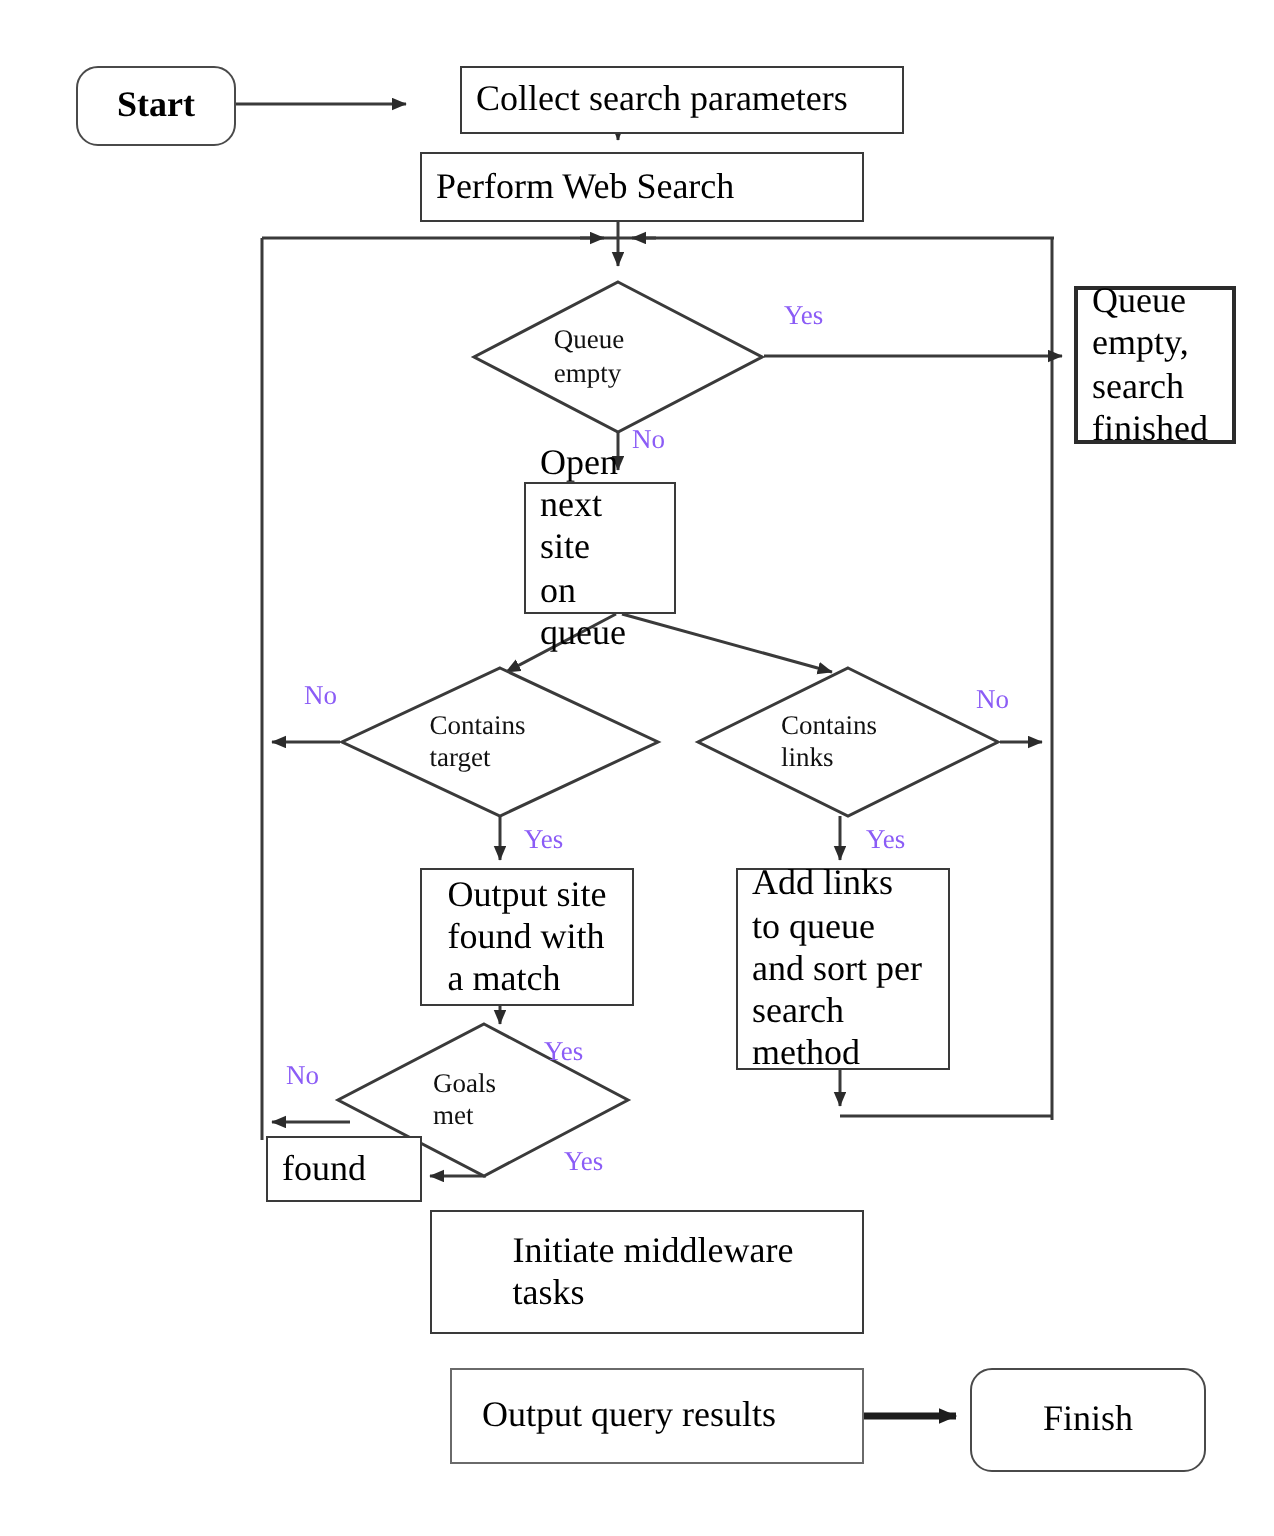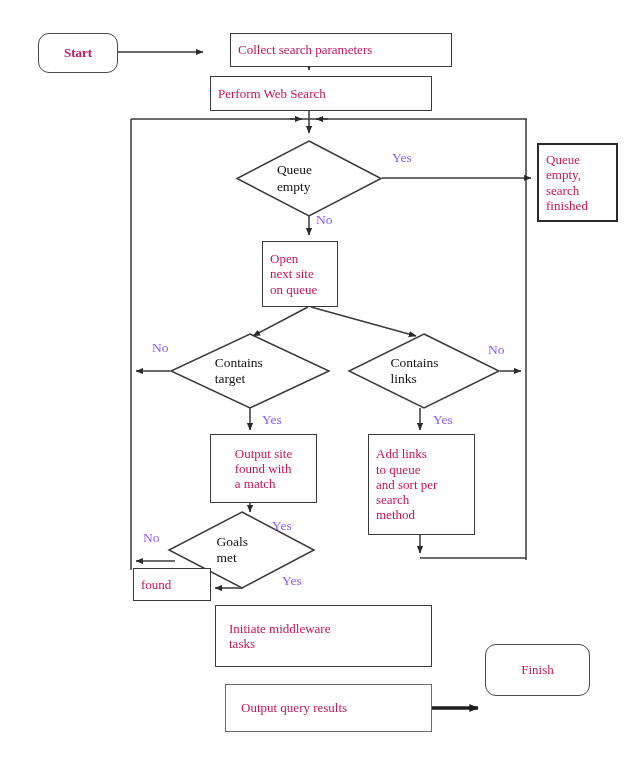--- a/index.html
+++ b/index.html
@@ -24,22 +24,22 @@
     top: 0;
     width: 637px;
     height: 768px;
     pointer-events: none;
   }
   .node {
     position: absolute;
     box-sizing: border-box;
     border: 1.4px solid #3a3a3a;
     background: #ffffff;
-    color: #be185d;
-    font-size: 13px;
+    color: #000000;
+    font-size: 18px;
     line-height: 1.18;
     display: flex;
     align-items: center;
     z-index: 3;
   }
   .node.terminal {
     border-radius: 11px;
     border: 1.6px solid #4a4a4a;
     justify-content: center;
     font-weight: bold;
@@ -226,30 +226,30 @@
       <polygon points="74,1 146,39 74,77 1,39" fill="#ffffff" stroke="#3a3a3a" stroke-width="1.5"></polygon>
     </svg>
     <span class="dlabel" style="padding-left:33%;">Goals
 met</span>
   </div>
 
   <div class="node process" style="left:133px; top:568px; width:78px; height:33px; z-index:5;">
     <span class="txt">found</span>
   </div>
 
-  <div class="node process" style="left:215px; top:605px; width:217px; height:62px;">
+  <div class="node process" style="left:215px; top:605px; width:217px; height:62px;justify-content:center;">
     <span class="txt" style="padding-left:13px;">Initiate middleware
 tasks</span>
   </div>
 
   <div class="node process" style="left:225px; top:684px; width:207px; height:48px; border-color:#6a6a6a;">
     <span class="txt" style="padding-left:15px;">Output query results</span>
   </div>
 
-  <div class="node terminal" style="left:485px; top:644px; width:105px; height:52px; font-weight:normal;">
+  <div class="node terminal" style="left:485px; top:684px; width:118px; height:52px; font-weight:normal;">
     <span class="txt">Finish</span>
   </div>
 
   <span class="edge-label" style="left:392px; top:150px;">Yes</span>
 
   <span class="edge-label" style="left:316px; top:212px;">No</span>
 
   <span class="edge-label" style="left:152px; top:340px;">No</span>
 
   <span class="edge-label" style="left:262px; top:412px;">Yes</span>

